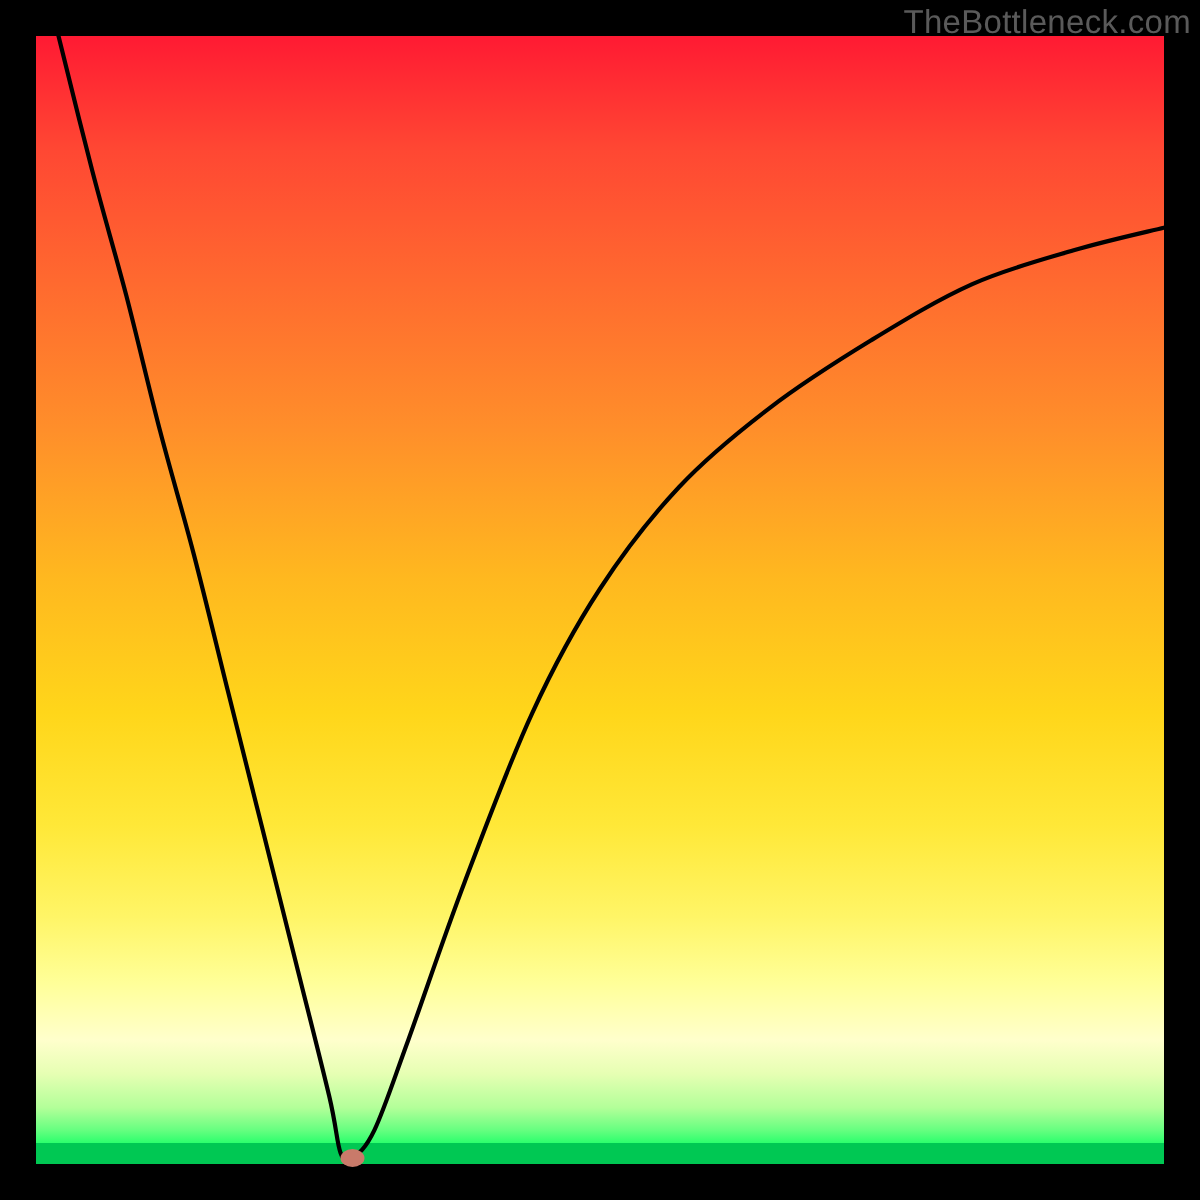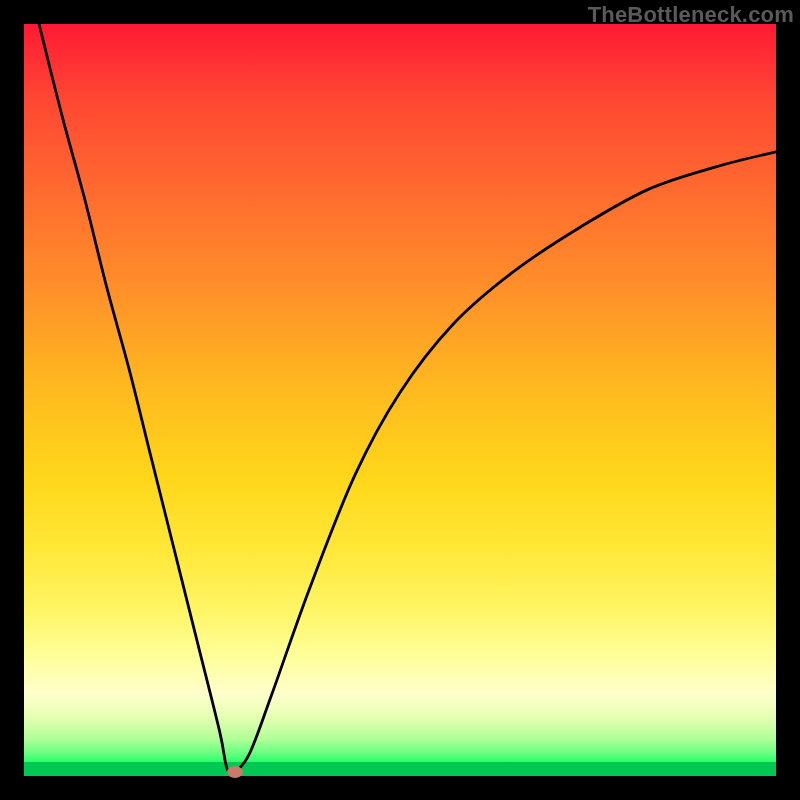--- a/index.html
+++ b/index.html
@@ -49,21 +49,21 @@
     width: 752px;
     height: 14px;
     background: #00c853;
   }
   .watermark {
     position: absolute;
     right: 6px;
     top: 2px;
     font-family: Arial, Helvetica, sans-serif;
     font-size: 22px;
-    font-weight: 700;
+    font-weight: 400;
     color: #5a5a5a;
     letter-spacing: 0.2px;
     user-select: none;
   }
   svg.curve {
     position: absolute;
     left: 0;
     top: 0;
   }
   .dot {

